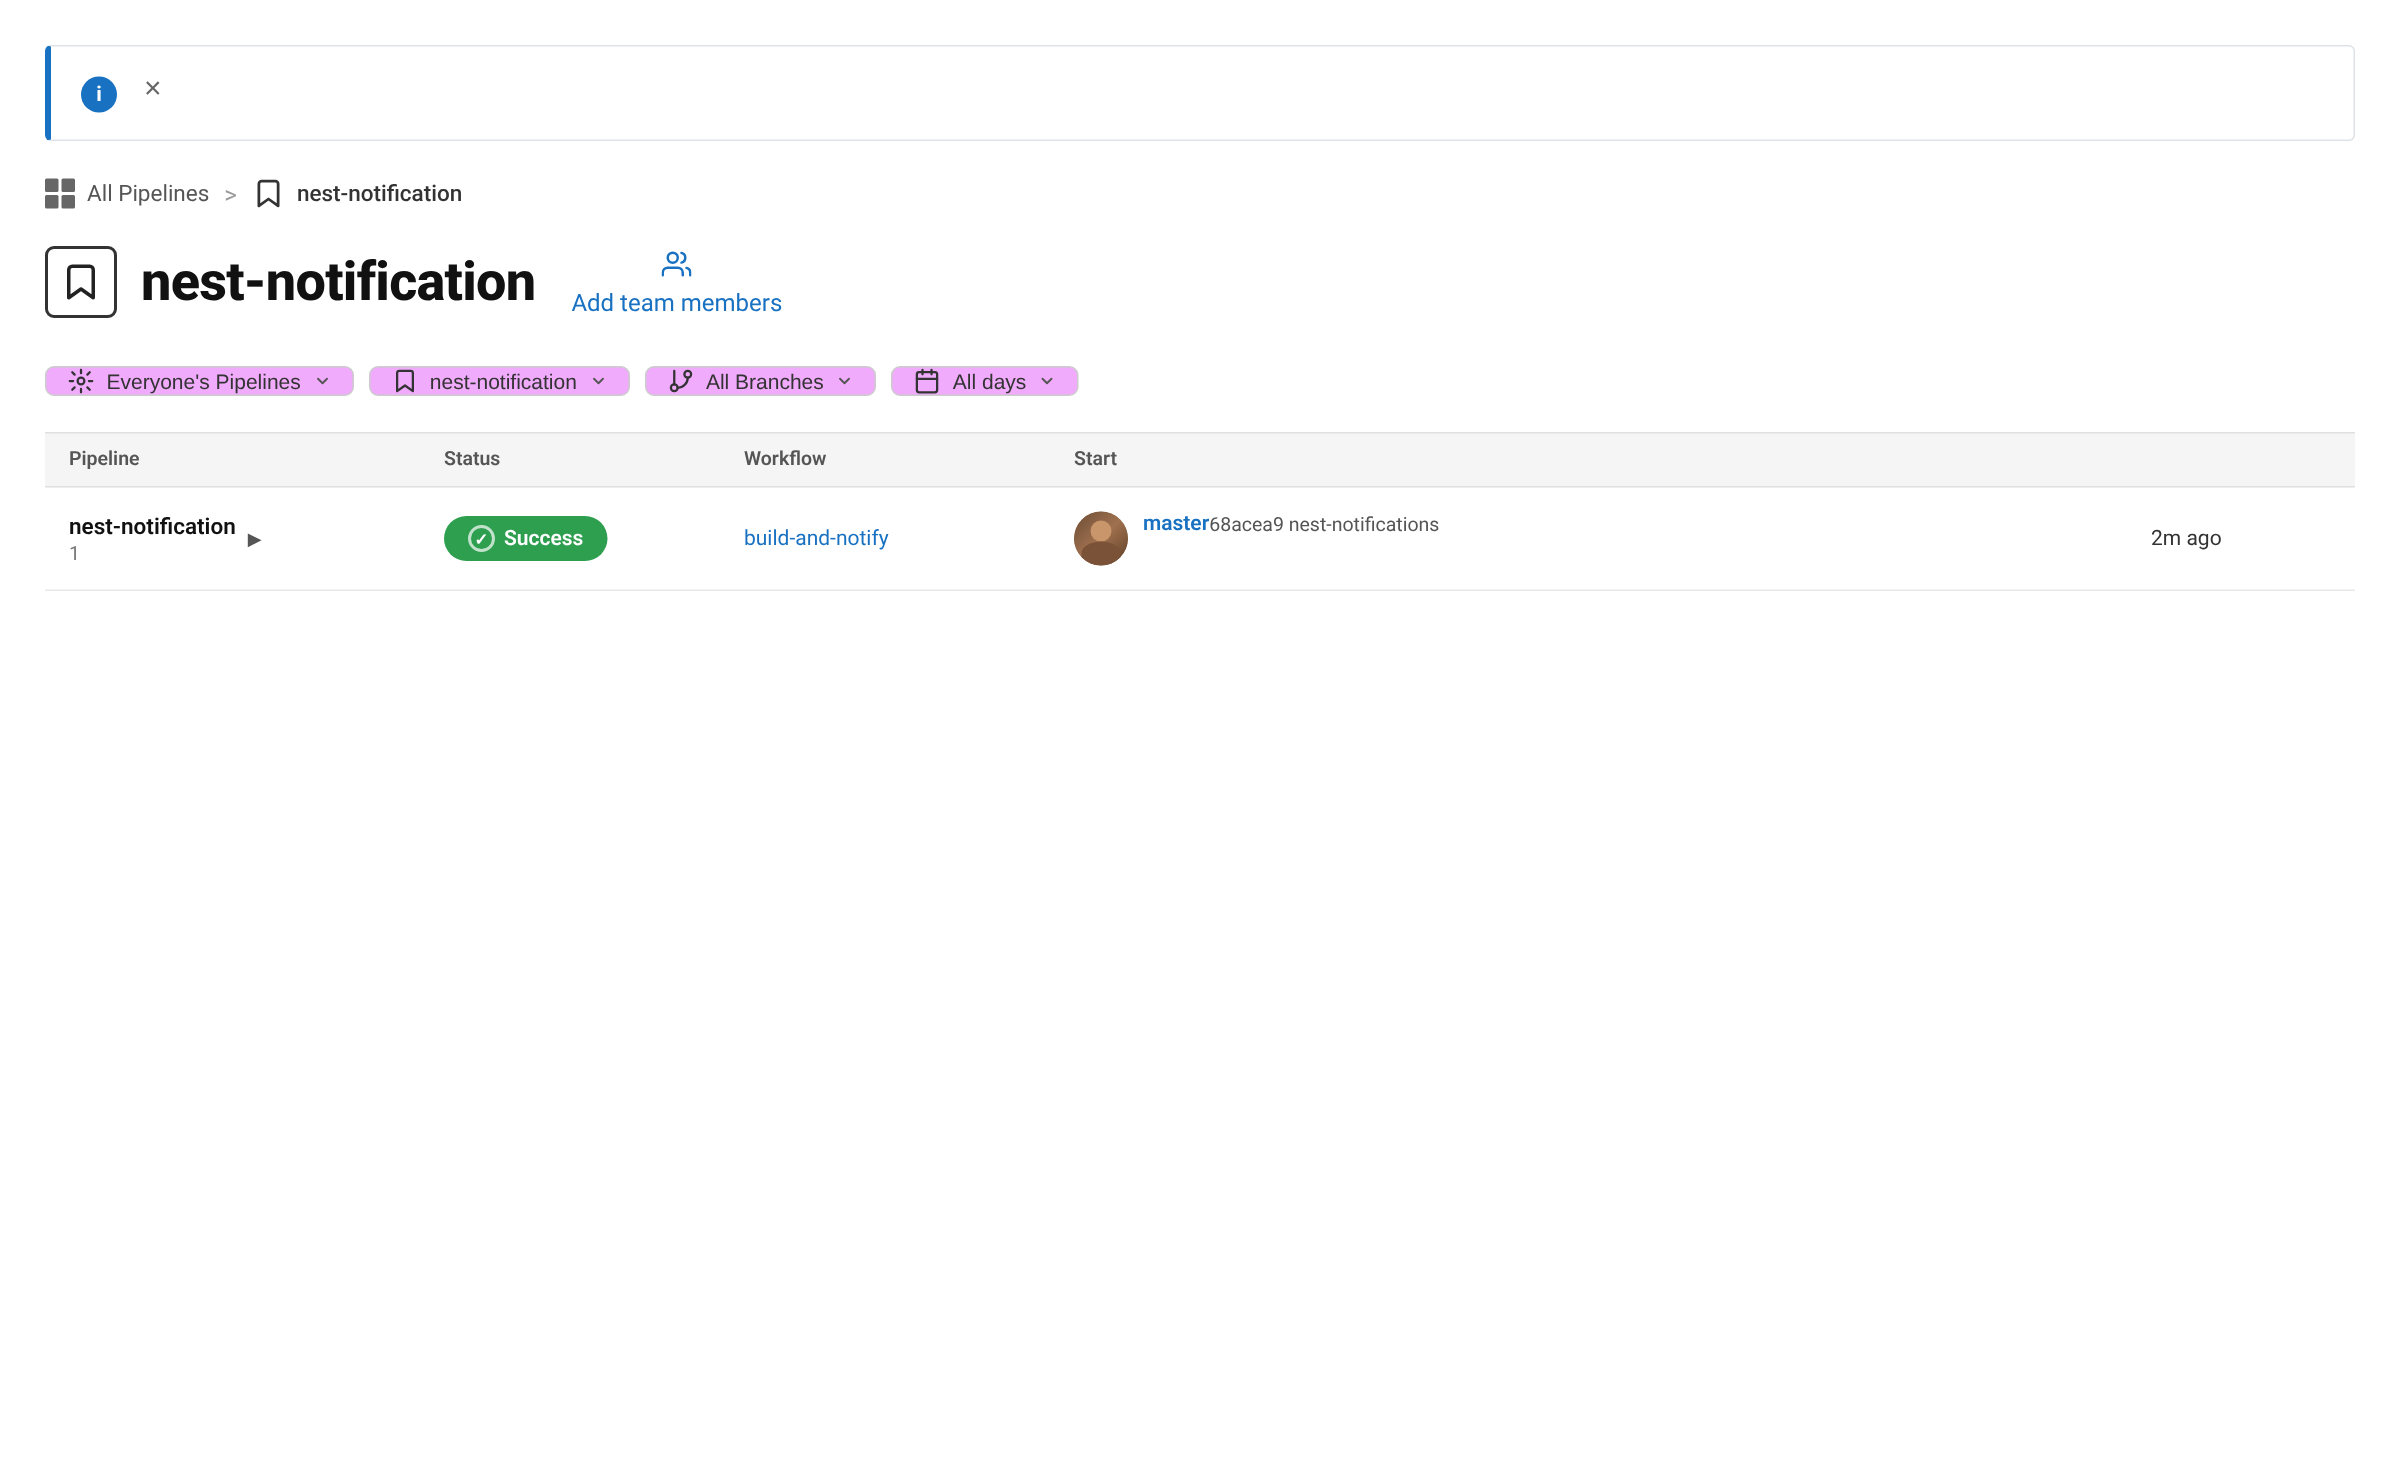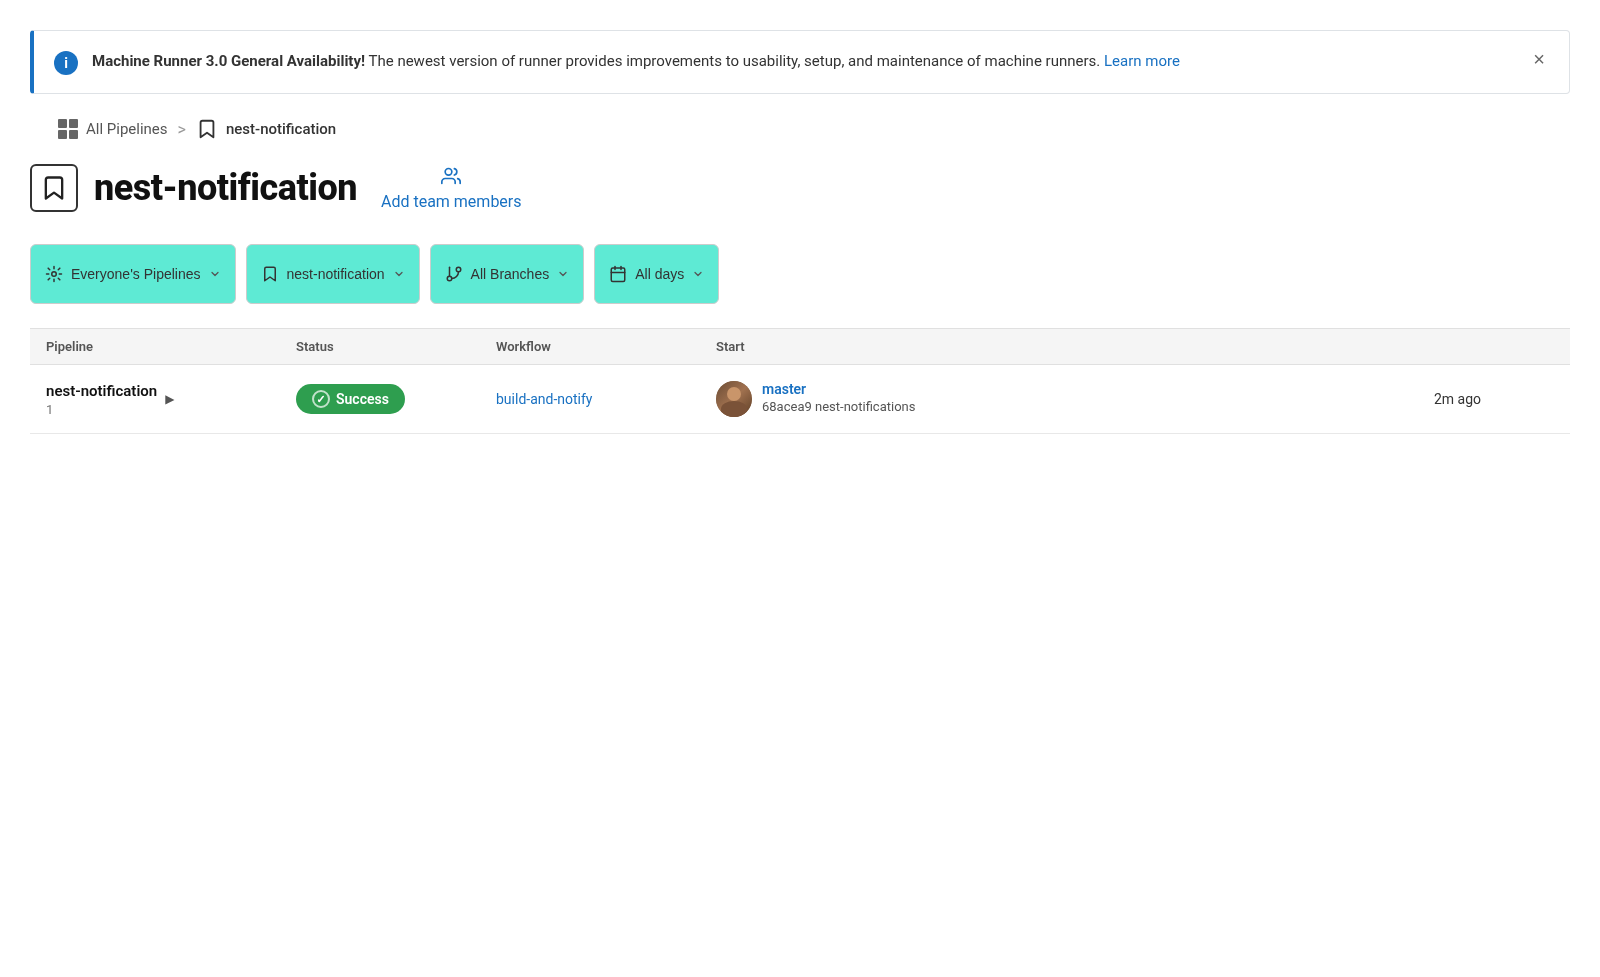--- a/index.html
+++ b/index.html
@@ -72,21 +72,20 @@
       gap: 120px;
       font-size: 12px;
       color: #666;
       margin-bottom: 6px;
     }
     .breadcrumb-nav {
       display: flex;
       align-items: center;
       gap: 10px;
       font-size: 15px;
-      margin-left: 28px;
     }
     .breadcrumb-all-pipelines {
       display: flex;
       align-items: center;
       gap: 8px;
       color: #555;
       cursor: pointer;
       text-decoration: none;
     }
     .breadcrumb-arrow {
@@ -175,22 +174,22 @@
       display: flex;
       gap: 10px;
       flex-wrap: wrap;
     }
     .filter-btn {
       display: flex;
       align-items: center;
       gap: 8px;
       border: 1.5px solid #ccc;
       border-radius: 6px;
-      background: #5eead4;
-      padding: 20px 14px;
+      background: #f0abfc;
+      padding: 0 14px;
       font-size: 14px;
       cursor: pointer;
       color: #333;
     }
 
     
     .table-area {
       padding: 0 30px;
     }
     .table-header {
@@ -298,21 +297,21 @@
       bottom: 0;
       left: 50%;
       transform: translateX(-50%);
       width: 26px;
       height: 16px;
       background: #7a5238;
       border-radius: 50% 50% 0 0;
     }
     .branch-info {
       display: flex;
-      flex-direction: column;
+      flex-direction: row;
     }
     .branch-name {
       color: #1971c2;
       font-weight: 600;
       font-size: 14px;
       text-decoration: none;
     }
     .commit-info {
       color: #555;
       font-size: 13px;
@@ -321,25 +320,20 @@
     .start-time {
       color: #333;
       font-size: 14px;
     }
   </style>
 </head>
 <body>
 
 <div class="banner">
   <div class="banner-icon">i</div>
-  <div class="banner-text">
-    <strong>Machine Runner 3.0 General Availability!</strong>
-    <span> The newest version of runner provides improvements to usability, setup, and maintenance of machine runners.</span>
-    <a href="#">Learn more</a>
-  </div>
   <button class="banner-close">×</button>
 </div>
 
 <div class="breadcrumb-area">
   <nav class="breadcrumb-nav">
     <a class="breadcrumb-all-pipelines" href="#">
       <div class="grid-icon">
         <span></span>
           <span></span>
           <span></span>

